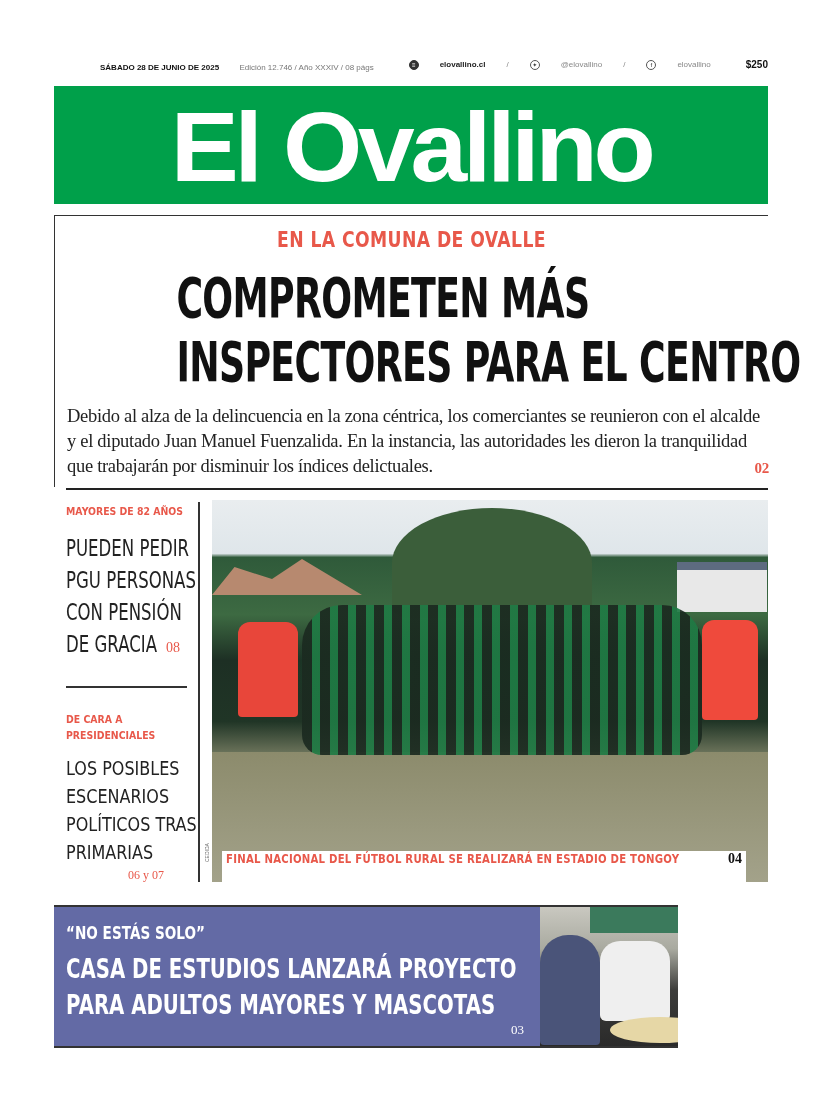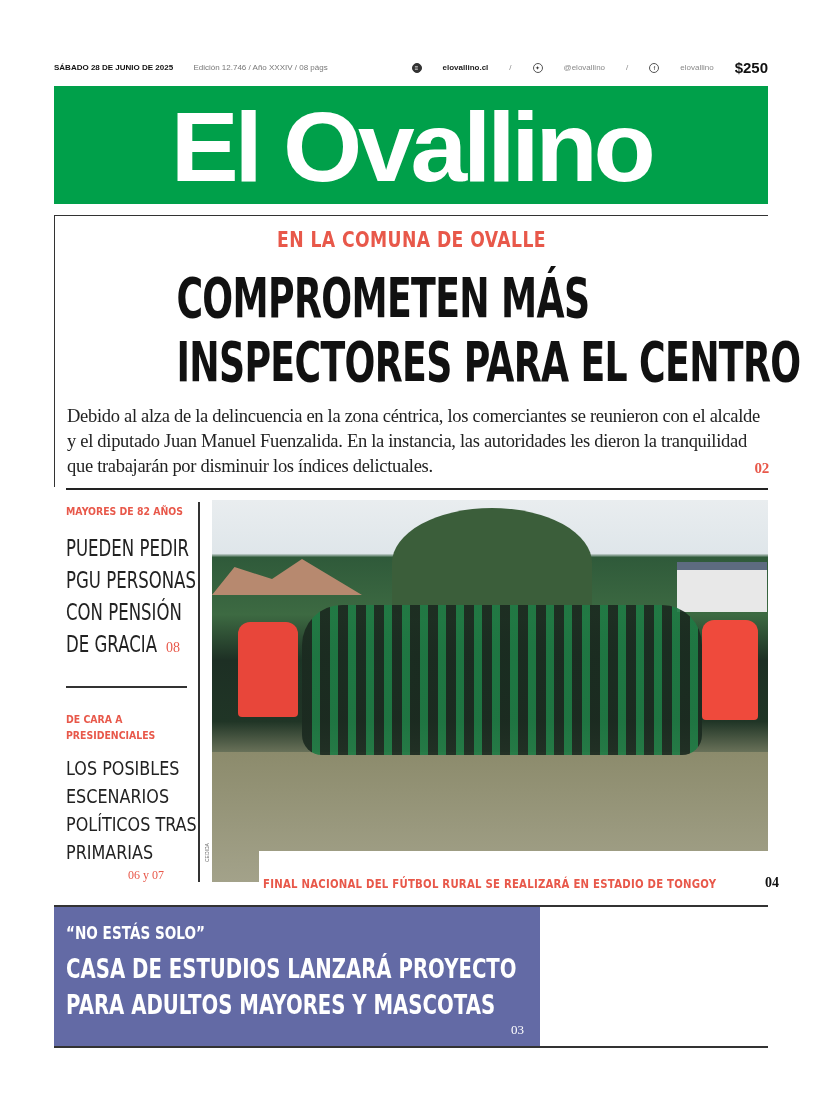--- a/index.html
+++ b/index.html
@@ -1,27 +1,27 @@
 <!DOCTYPE html>
 <html><head>
 <meta charset="utf-8">
 <style>
   * { box-sizing: border-box; margin: 0; padding: 0; }
   html, body { width: 822px; height: 1105px; background: #ffffff; overflow: hidden; }
   body { position: relative; font-family: "Liberation Sans", sans-serif; color: #1a1a1a; }
 
   
   .meta-left { position: absolute; left: 54px; top: 63px; font-size: 8px; white-space: nowrap; }
-  .meta-left .date { font-weight: bold; color: #111; }
+  .meta-left .date { font-weight: bold; color: #111; margin-left: 46px; }
   .meta-left .edition { color: #777; margin-left: 18px; }
   .meta-right { position: absolute; right: 54px; top: 59px; display: flex; align-items: center; gap: 21px; font-size: 8px; color: #888; white-space: nowrap; }
   .meta-right .site { font-weight: bold; color: #222; }
   .meta-right .ico { display: inline-block; width: 10px; height: 10px; border: 1px solid #555; border-radius: 50%; font-size: 6px; line-height: 8px; text-align: center; color: #333; }
   .meta-right .ico.solid { background: #333; color: #fff; border-color: #333; }
-  .meta-right .price { font-size: 15px; font-weight: bold; color: #111; }
+  .meta-right .price { font-size: 10px; font-weight: bold; color: #111; margin-left: 14px; }
 
   
   .masthead { position: absolute; left: 54px; top: 86px; width: 714px; height: 118px; background: #00a04a; display: flex; align-items: center; justify-content: center; }
   .masthead .logo { color: #fff; font-family: "Liberation Sans", sans-serif; font-weight: bold; font-size: 98px; letter-spacing: -4px; transform: scaleX(1.04); line-height: 1; margin-top: 4px; }
 
   
   .lead { position: absolute; left: 54px; top: 215px; width: 714px; height: 272px; border-top: 1.5px solid #333; border-left: 1.5px solid #333; }
   .lead .kicker { position: absolute; top: 12px; left: 0; width: 100%; text-align: center; color: #e8584a; font-family: "DejaVu Sans", sans-serif; font-weight: bold; font-size: 21px; letter-spacing: 0.5px; transform: scaleX(0.82); }
   .lead .headline { position: absolute; top: 50px; left: 0; width: 714px; text-align: left; font-family: "DejaVu Sans", sans-serif; font-weight: bold; color: #111; font-size: 55px; line-height: 64px; letter-spacing: -1px; }
   .lead .headline span { display: block; transform: scaleX(0.66); transform-origin: center; white-space: nowrap; }
@@ -51,27 +51,27 @@
       radial-gradient(ellipse 140px 80px at 300px 170px, rgba(15,80,45,0.9), rgba(15,80,45,0) 70%),
       radial-gradient(ellipse 140px 80px at 440px 170px, rgba(20,90,50,0.9), rgba(20,90,50,0) 70%),
       linear-gradient(180deg, #e9edef 0%, #dfe6ea 14%, #2f5a3a 15%, #3d6a42 30%, #1d2f24 42%, #203526 58%, #8d8f72 70%, #9a9b80 100%); }
   .photo .trees { position: absolute; left: 180px; top: 8px; width: 200px; height: 110px; background: #3b5e3a; border-radius: 50% 50% 10% 10%; }
   .photo .mountain { position: absolute; left: 0; top: 55px; width: 150px; height: 40px; background: #b7896f; clip-path: polygon(0 100%, 15% 30%, 40% 60%, 60% 10%, 100% 100%); }
   .photo .house { position: absolute; left: 465px; top: 62px; width: 90px; height: 50px; background: #e8e8e8; border-top: 8px solid #5d6b80; }
   .photo .red-left { position: absolute; left: 26px; top: 122px; width: 60px; height: 95px; background: #e8463a; border-radius: 12px 12px 4px 4px; }
   .photo .red-right { position: absolute; left: 490px; top: 120px; width: 56px; height: 100px; background: #ef4a3c; border-radius: 12px 12px 4px 4px; }
   .photo .grass { position: absolute; left: 0; bottom: 0; width: 100%; height: 130px; background: linear-gradient(180deg, #8c8b6c, #a3a28a); }
   .photo .team { position: absolute; left: 90px; top: 105px; width: 400px; height: 150px; background: repeating-linear-gradient(90deg, #1b2a20 0 10px, #1f7a44 10px 18px); border-radius: 40px 40px 20px 20px; opacity: 0.92; }
-  .caption { position: absolute; left: 222px; top: 851px; height: 40px; background: #fff; display: flex; align-items: flex-end; padding: 0 4px; white-space: nowrap; margin-left: 37px; }
+  .caption { position: absolute; left: 222px; top: 851px; height: 40px; background: #fff; display: flex; align-items: flex-start; padding: 0 4px; white-space: nowrap; }
   .caption .text { color: #e8584a; font-family: "DejaVu Sans", sans-serif; font-weight: bold; font-size: 13px; display: inline-block; transform: scaleX(0.78); transform-origin: left; width: 504px; letter-spacing: 0.3px; }
   .caption .pg { font-family: "Liberation Serif", serif; font-weight: bold; font-size: 14px; color: #111; margin-left: -2px; }
   .credit-side { position: absolute; left: 204px; top: 862px; transform: rotate(-90deg); transform-origin: left top; font-size: 5px; color: #666; }
 
   
-  .promo { position: absolute; left: 54px; top: 905px; width: 714px; height: 143px; border-top: 2px solid #333; border-bottom: 2px solid #333; display: flex; flex-direction: column; }
+  .promo { position: absolute; left: 54px; top: 905px; width: 624px; height: 143px; border-top: 2px solid #333; border-bottom: 2px solid #333; display: flex; }
   .promo .panel { position: relative; width: 486px; height: 100%; background: #636aa5; color: #fff; }
   .promo .kick { position: absolute; left: 12px; top: 16px; font-family: "DejaVu Sans", sans-serif; font-weight: bold; font-size: 17px; transform: scaleX(0.8); transform-origin: left; white-space: nowrap; }
   .promo .title { position: absolute; left: 12px; top: 44px; font-family: "DejaVu Sans", sans-serif; font-weight: bold; font-size: 27px; line-height: 36px; transform: scaleX(0.73); transform-origin: left; white-space: nowrap; }
   .promo .pg { position: absolute; right: 16px; bottom: 8px; font-family: "Liberation Serif", serif; font-size: 13px; }
   .promo .pic { position: relative; flex: 1; background: linear-gradient(180deg, #c9c8c0 0%, #a9aaa0 30%, #3c3c3a 60%, #2a2a2a 100%); overflow: hidden; }
   .promo .pic .tent { position: absolute; left: 50px; top: 0; width: 180px; height: 26px; background: #3b7a5c; }
   .promo .pic .woman1 { position: absolute; left: 0; top: 28px; width: 60px; height: 110px; background: #4a5479; border-radius: 28px 28px 4px 4px; }
   .promo .pic .chef { position: absolute; left: 60px; top: 34px; width: 70px; height: 80px; background: #efefef; border-radius: 20px 20px 6px 6px; }
   .promo .pic .woman2 { position: absolute; left: 160px; top: 36px; width: 70px; height: 104px; background: #222; border-radius: 30px 30px 4px 4px; }
   .promo .pic .food { position: absolute; left: 70px; top: 110px; width: 100px; height: 26px; background: #e6d7a6; border-radius: 50%; }

